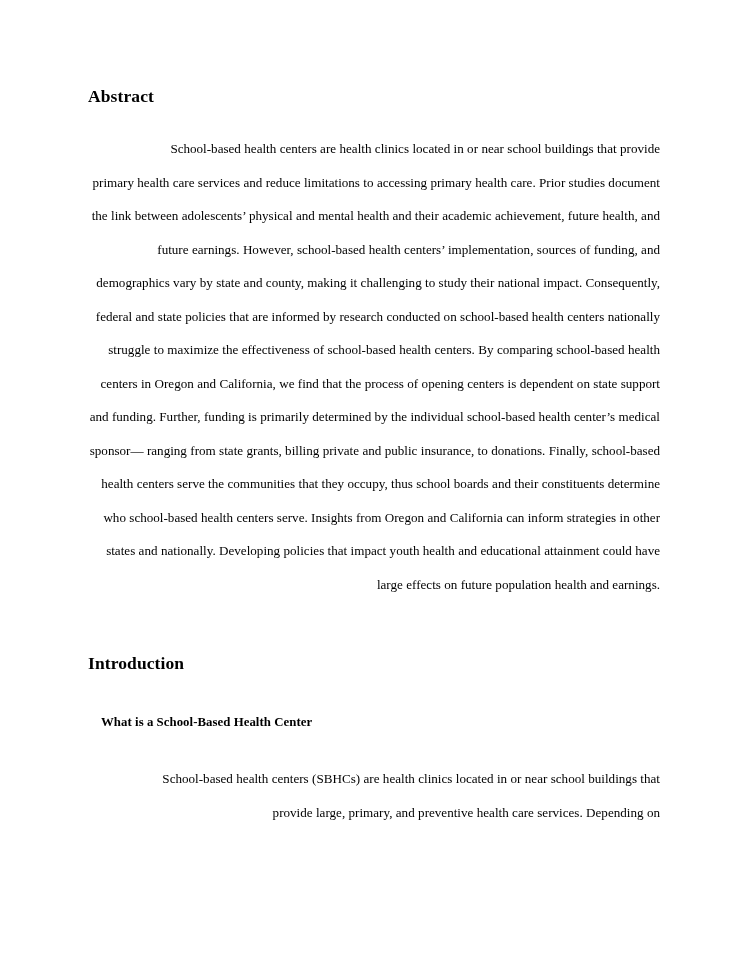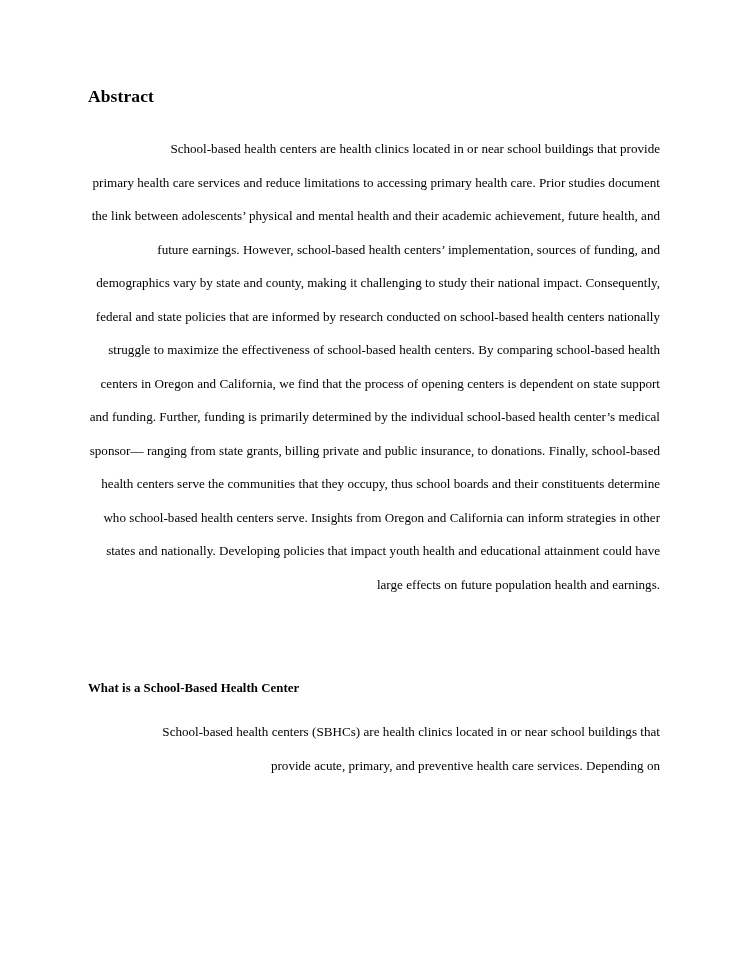--- a/index.html
+++ b/index.html
@@ -33,21 +33,21 @@
     line-height: 1.2;
     letter-spacing: 0.1px;
     margin: 0;
   }
 
   .h-sub {
     font-size: 12.8px;
     font-weight: bold;
     line-height: 1.2;
     letter-spacing: 0.05px;
-    margin: 0;
+    margin: 13px;
   }
 
   
   .para {
     font-size: 13.1px;
     line-height: 33.5px;
     text-align: right;
     margin: 0;
     text-indent: 40px;
     word-spacing: 0.1px;
@@ -69,23 +69,24 @@
     <div class="sp-abstract-head"></div>
 
     <h1 class="h-section">Abstract</h1>
 
     <div class="sp-head-to-body"></div>
 
     <p class="para">School-based health centers are health clinics located in or near school buildings that provide primary health care services and reduce limitations to accessing primary health care. Prior studies document the link between adolescents’ physical and mental health and their academic achievement, future health, and future earnings. However, school-based health centers’ implementation, sources of funding, and demographics vary by state and county, making it challenging to study their national impact. Consequently, federal and state policies that are informed by research conducted on school-based health centers nationally struggle to maximize the effectiveness of school-based health centers. By comparing school-based health centers in Oregon and California, we find that the process of opening centers is dependent on state support and funding. Further, funding is primarily determined by the individual school-based health center’s medical sponsor— ranging from state grants, billing private and public insurance, to donations. Finally, school-based health centers serve the communities that they occupy, thus school boards and their constituents determine who school-based health centers serve. Insights from Oregon and California can inform strategies in other states and nationally. Developing policies that impact youth health and educational attainment could have large effects on future population health and earnings.</p>
 
     <div class="sp-abstract-to-int"></div>
 
+    <h1 class="h-section">Introduction</h1>
 
     <div class="sp-int-to-sub"></div>
 
     <h2 class="h-sub">What is a School-Based Health Center</h2>
 
     <div class="sp-sub-to-body"></div>
 
-    <p class="para">School-based health centers (SBHCs) are health clinics located in or near school buildings that provide acute, primary, and preventive health care services. Depending on</p>
+    <p class="para">School-based health centers (SBHCs) are health clinics located in or near school buildings that provide large, primary, and preventive health care services. Depending on</p>
 
   </div>
 </div>
 
 </body></html>

